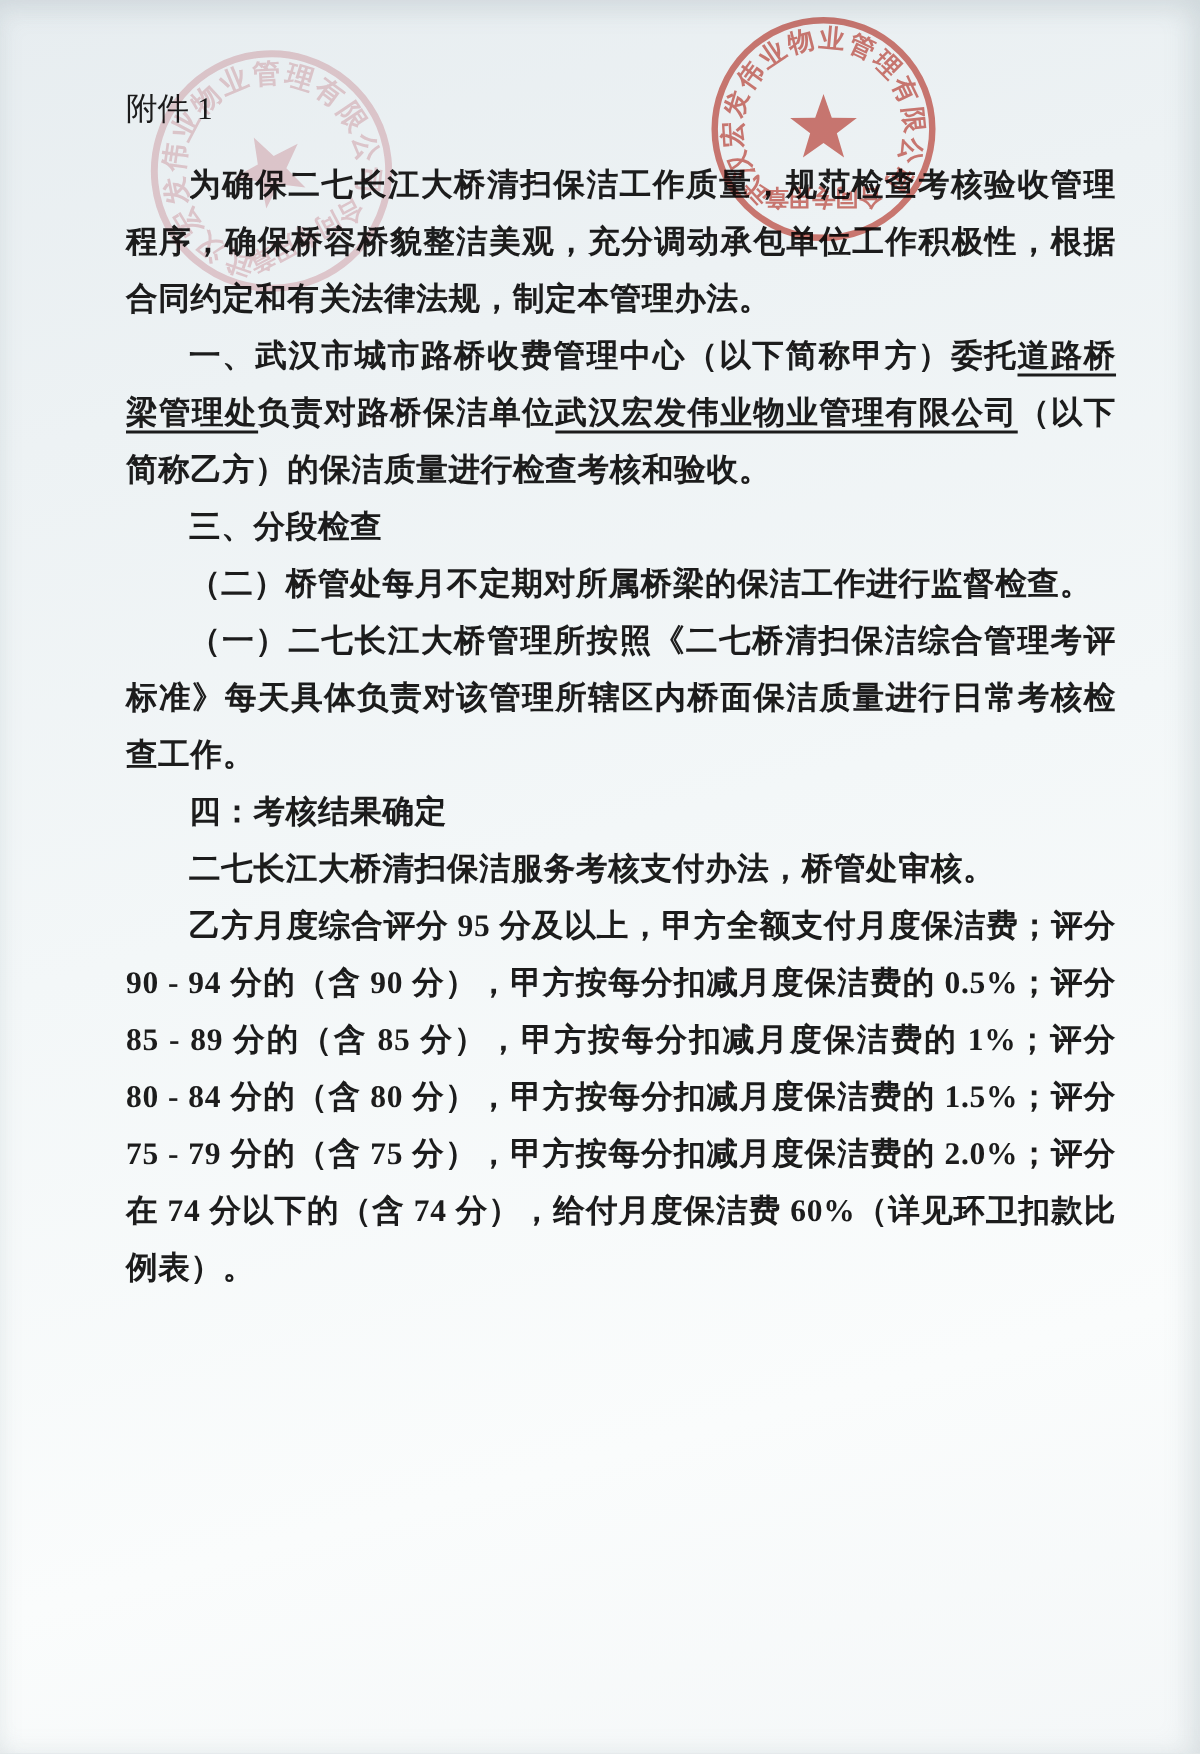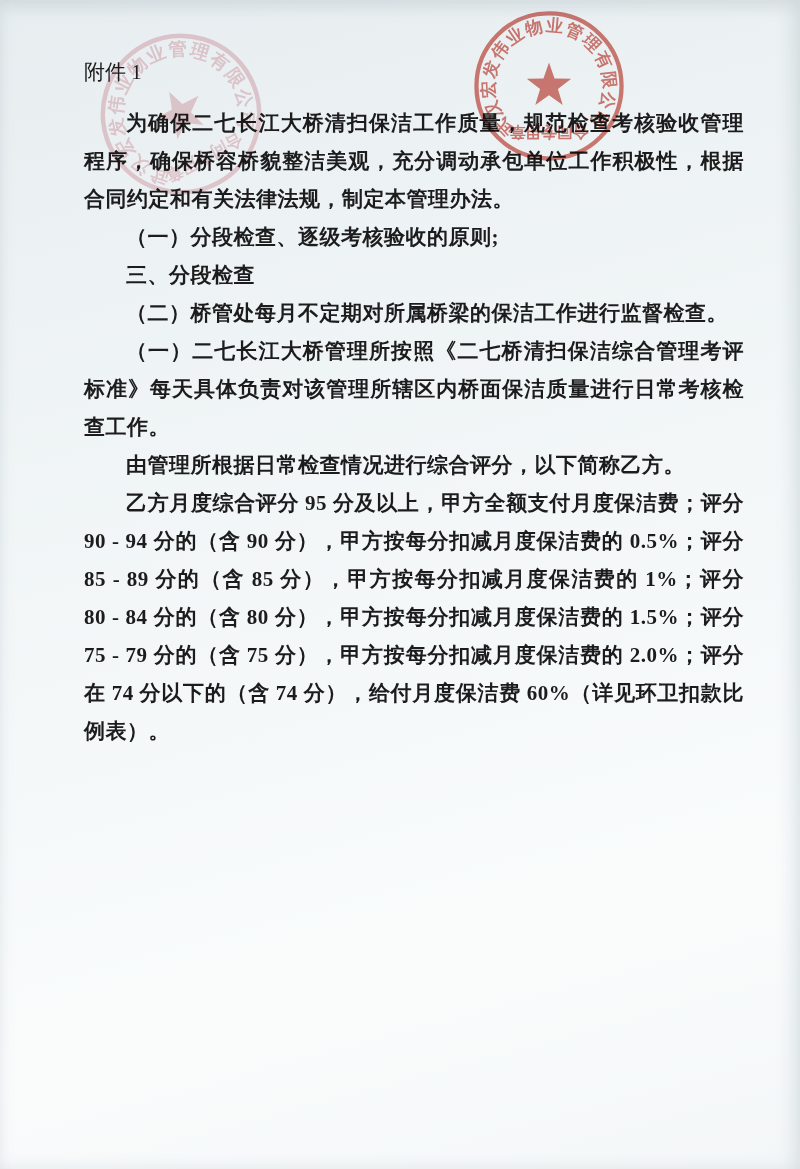--- a/index.html
+++ b/index.html
@@ -60,26 +60,27 @@
 
 <div class="page">
   <div class="content">
 
     <div class="attachment"><span>附件 1</span></div>
 
 
     <div class="doc-body">
       <p>为确保二七长江大桥清扫保洁工作质量，规范检查考核验收管理程序，确保桥容桥貌整洁美观，充分调动承包单位工作积极性，根据合同约定和有关法律法规，制定本管理办法。</p>
 
+      <p><span>一、武汉市城市路桥收费管理中心（以下简称甲方）委托</span><span class="u">道路桥梁管理处</span><span>负责对路桥保洁单位</span><span class="u">武汉宏发伟业物业管理有限公司</span><span>（以下简称乙方）的保洁质量进行检查考核和验收。</span></p>
 
-      <p>（一）分段检查、逐级考核验收的原则;</p>
       <p>三、分段检查</p>
       <p>（二）桥管处每月不定期对所属桥梁的保洁工作进行监督检查。</p>
       <p>（一）二七长江大桥管理所按照《二七桥清扫保洁综合管理考评标准》每天具体负责对该管理所辖区内桥面保洁质量进行日常考核检查工作。</p>
-      <p>由管理所根据日常检查情况进行综合评分，以下简称乙方。</p>
+      <p>四：考核结果确定</p>
+      <p>二七长江大桥清扫保洁服务考核支付办法，桥管处审核。</p>
       <p>乙方月度综合评分 95 分及以上，甲方全额支付月度保洁费；评分 90 - 94 分的（含 90 分），甲方按每分扣减月度保洁费的 0.5%；评分 85 - 89 分的（含 85 分），甲方按每分扣减月度保洁费的 1%；评分 80 - 84 分的（含 80 分），甲方按每分扣减月度保洁费的 1.5%；评分 75 - 79 分的（含 75 分），甲方按每分扣减月度保洁费的 2.0%；评分在 74 分以下的（含 74 分），给付月度保洁费 60%（详见环卫扣款比例表）。</p>
     </div>
   </div>
 
   <svg id="stamp-right" class="stamp" viewBox="0 0 200 200">
     <defs>
       <path id="ringA" d="M 56.9 155.2 A 70 70 0 1 1 143.1 155.2" fill="none"></path>
     </defs>
     <circle cx="100" cy="100" r="93" fill="none" stroke-width="5.5" stroke="#cf5f55"></circle>
     <text font-size="22" fill="#cf5f55">

